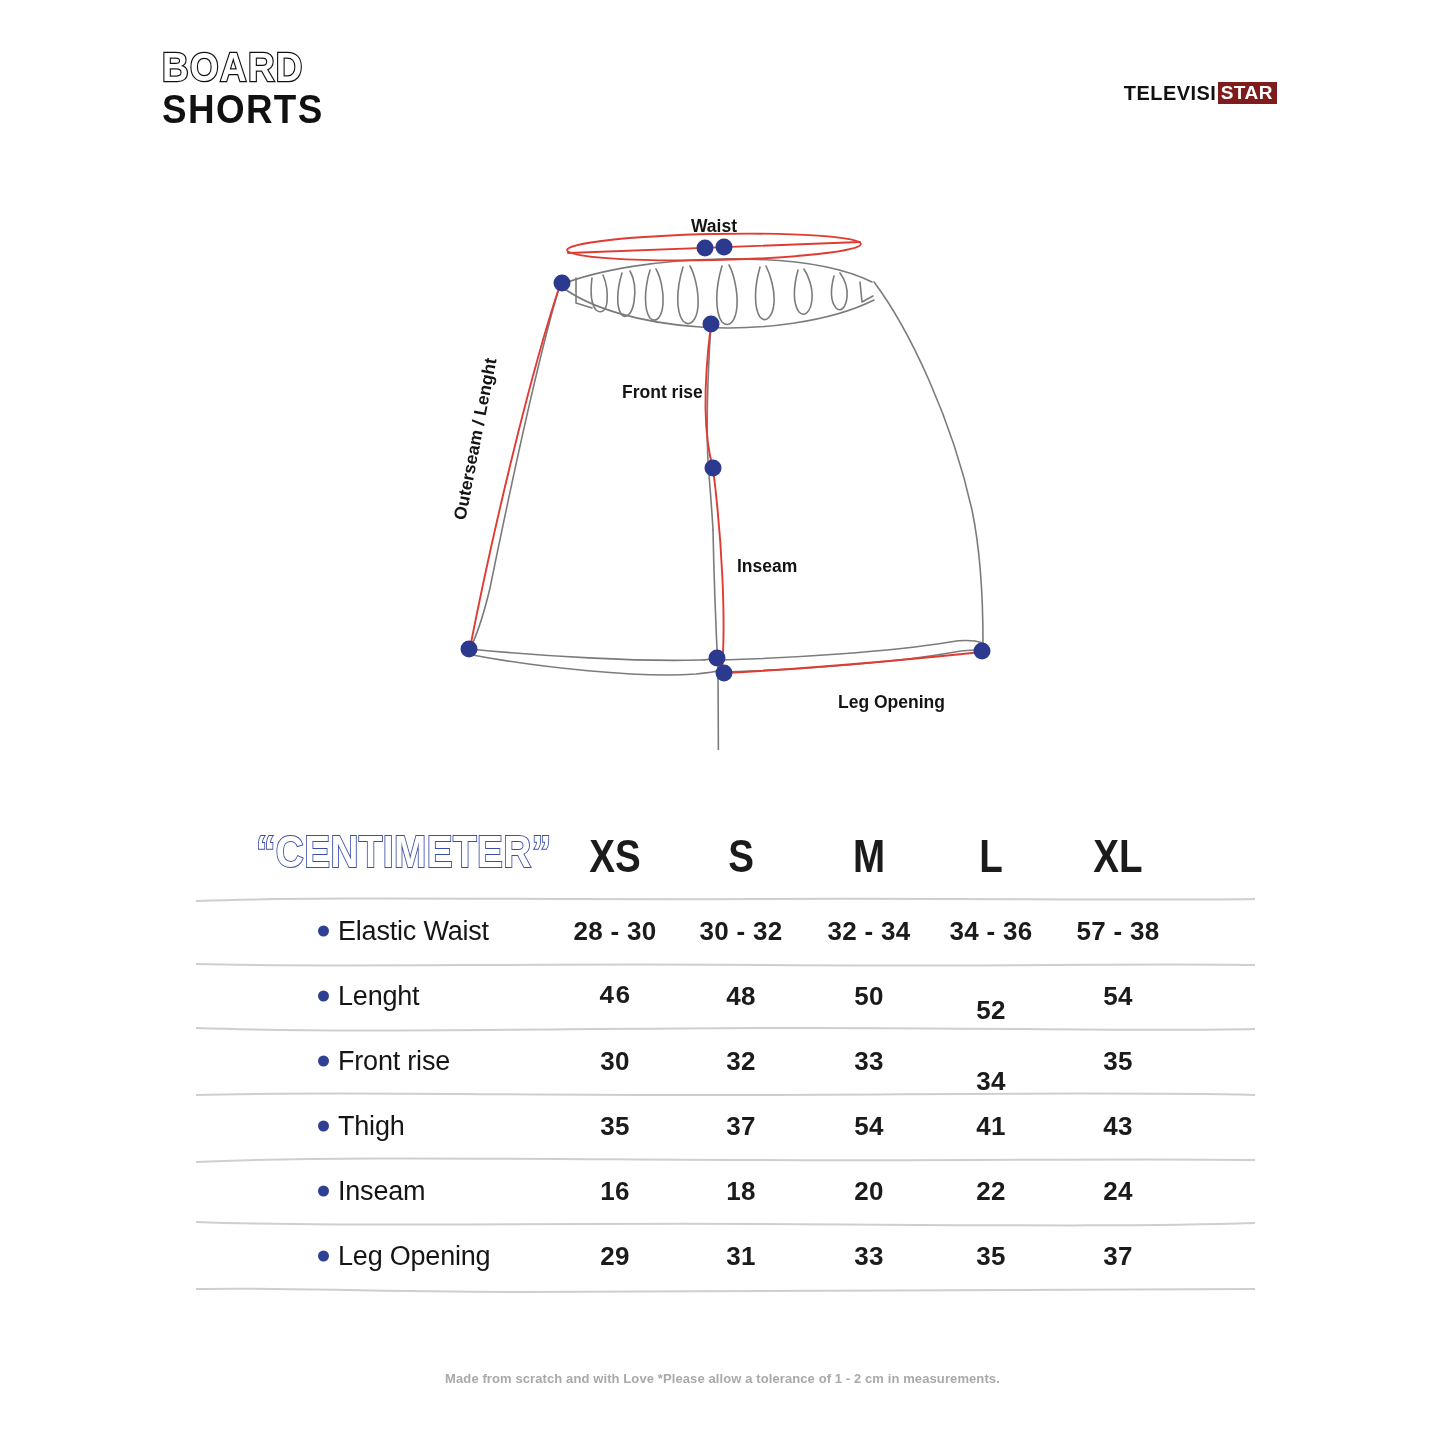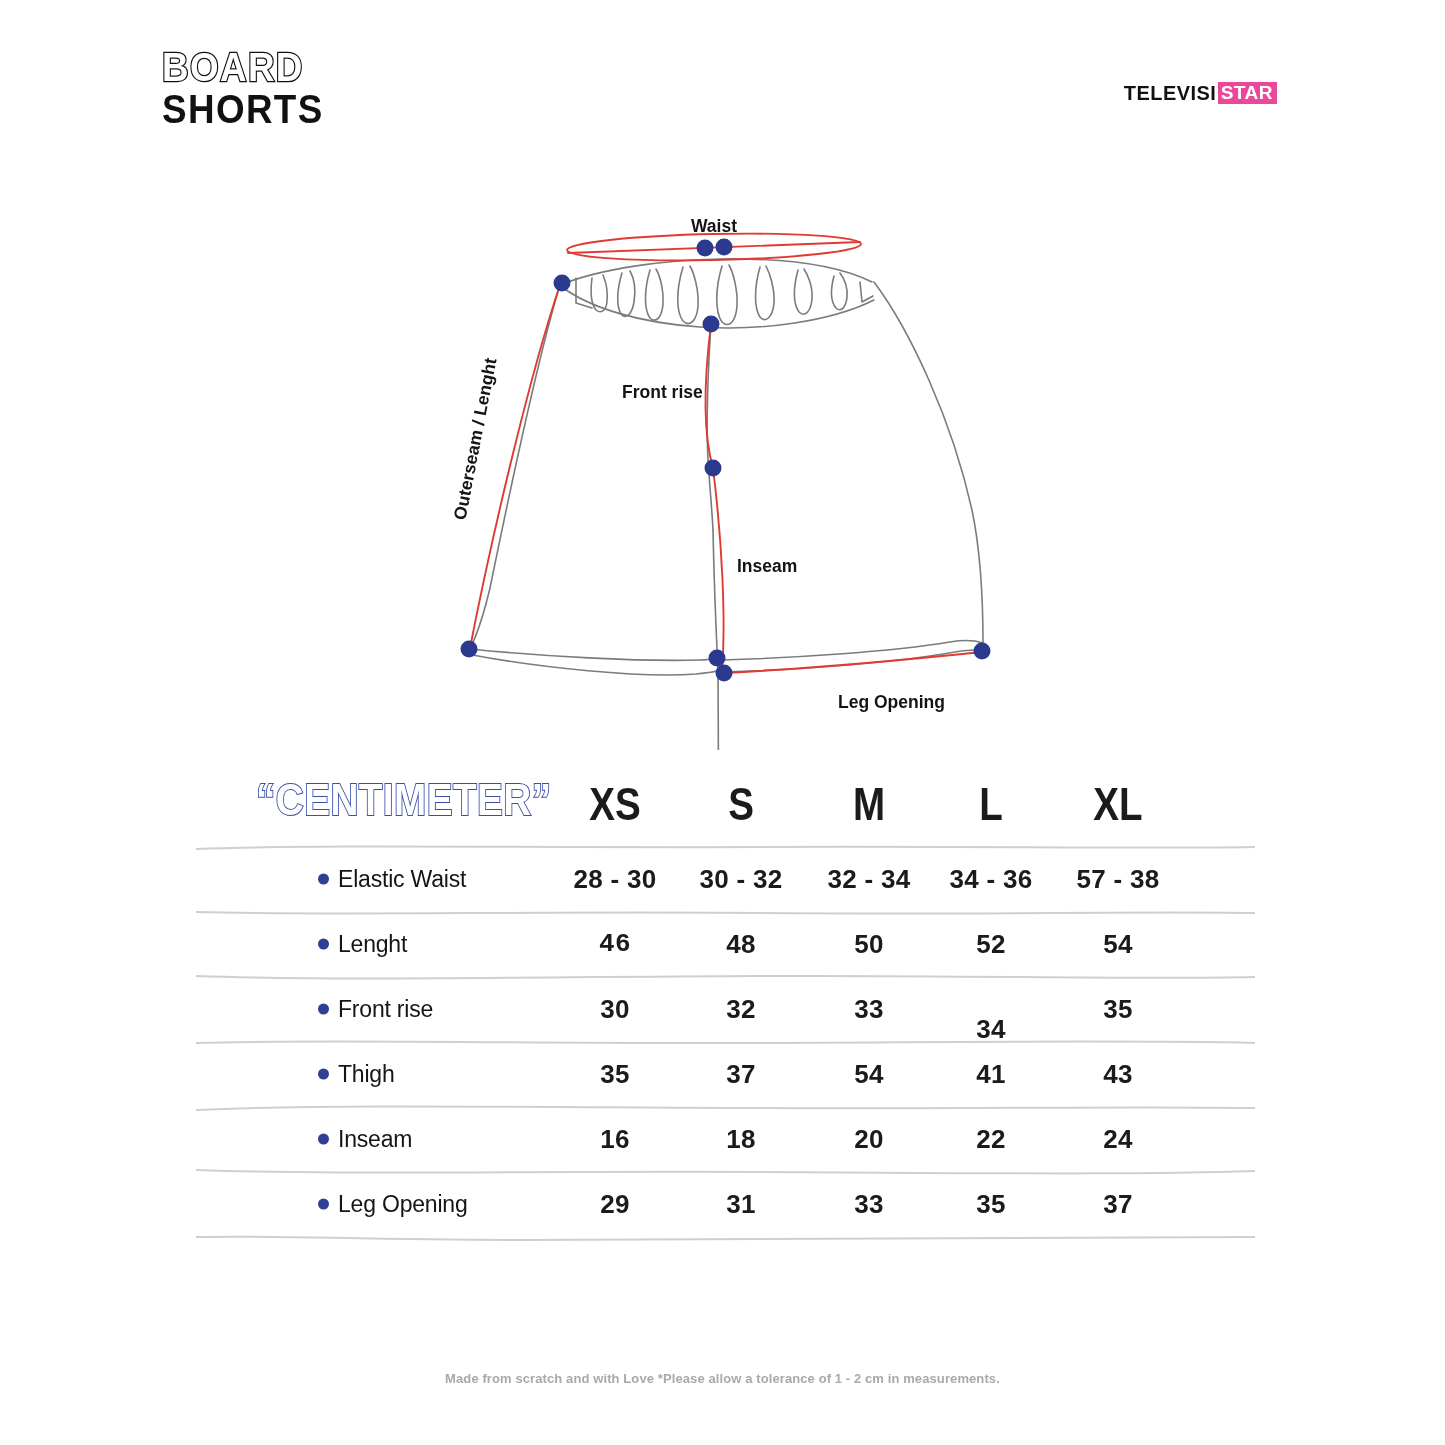--- a/index.html
+++ b/index.html
@@ -55,21 +55,21 @@
     font-family: "Liberation Sans Narrow", "Liberation Sans", sans-serif;
     font-weight: 700;
     font-size: 21px;
     letter-spacing: 0.5px;
     color: #111111;
     line-height: 22px;
     transform: scaleX(0.95);
     transform-origin: right center;
   }
   .label-box {
-    background: #ec4899;
+    background: #7f1d1d;
     color: #ffffff;
     font-family: "Liberation Sans Narrow", "Liberation Sans", sans-serif;
     font-weight: 700;
     font-size: 19px;
     letter-spacing: 0.5px;
     line-height: 22px;
     padding: 0 4px 0 3px;
     margin-left: 1px;
   }
 
@@ -87,21 +87,21 @@
     font-family: "Liberation Sans", sans-serif;
     font-weight: 700;
     font-size: 17.5px;
     fill: #141414;
   }
 
   
   #size-table {
     position: absolute;
     left: 0;
-    top: 768px;
+    top: 820px;
     width: 1177px;
   }
 
   .tbl-head {
     position: relative;
     height: 78px;
   }
   #centimeter-title {
     position: absolute;
     left: 256px;
@@ -149,21 +149,21 @@
     width: 11px;
     height: 11px;
     border-radius: 50%;
     background: #2f3f93;
     margin-right: 9px;
     flex: none;
   }
   .row-label-text {
     font-family: "Liberation Sans", sans-serif;
     font-weight: 400;
-    font-size: 23px;
+    font-size: 27px;
     color: #151515;
     letter-spacing: -0.2px;
   }
   .cell {
     position: absolute;
     top: 50%;
     transform: translateY(-50%);
     width: 150px;
     margin-left: -75px;
     text-align: center;
@@ -319,21 +319,21 @@
     </div>
 
     <div class="t-row">
       <div class="row-label">
         <span class="bullet"></span>
         <span class="row-label-text">Lenght</span>
       </div>
       <div class="cell" style="left:615px;font-family:Liberation Mono, monospace;">46</div>
       <div class="cell" style="left:741px;">48</div>
       <div class="cell" style="left:869px;">50</div>
-      <div class="cell" style="left:991px;">52</div>
+      <div class="cell" style="left:991px;margin-top:14px;">52</div>
       <div class="cell" style="left:1118px;">54</div>
     </div>
 
     <div class="divider" style="top:124px;">
       <svg width="1445" height="12" viewBox="0 0 1445 12">
           <path d="M196,4 C340,9 520,5 760,4 C980,3 1130,8 1255,5" fill="none" stroke="#cfcfcf" stroke-width="2"></path>
         </svg>
     </div>
 
     <div class="t-row">

